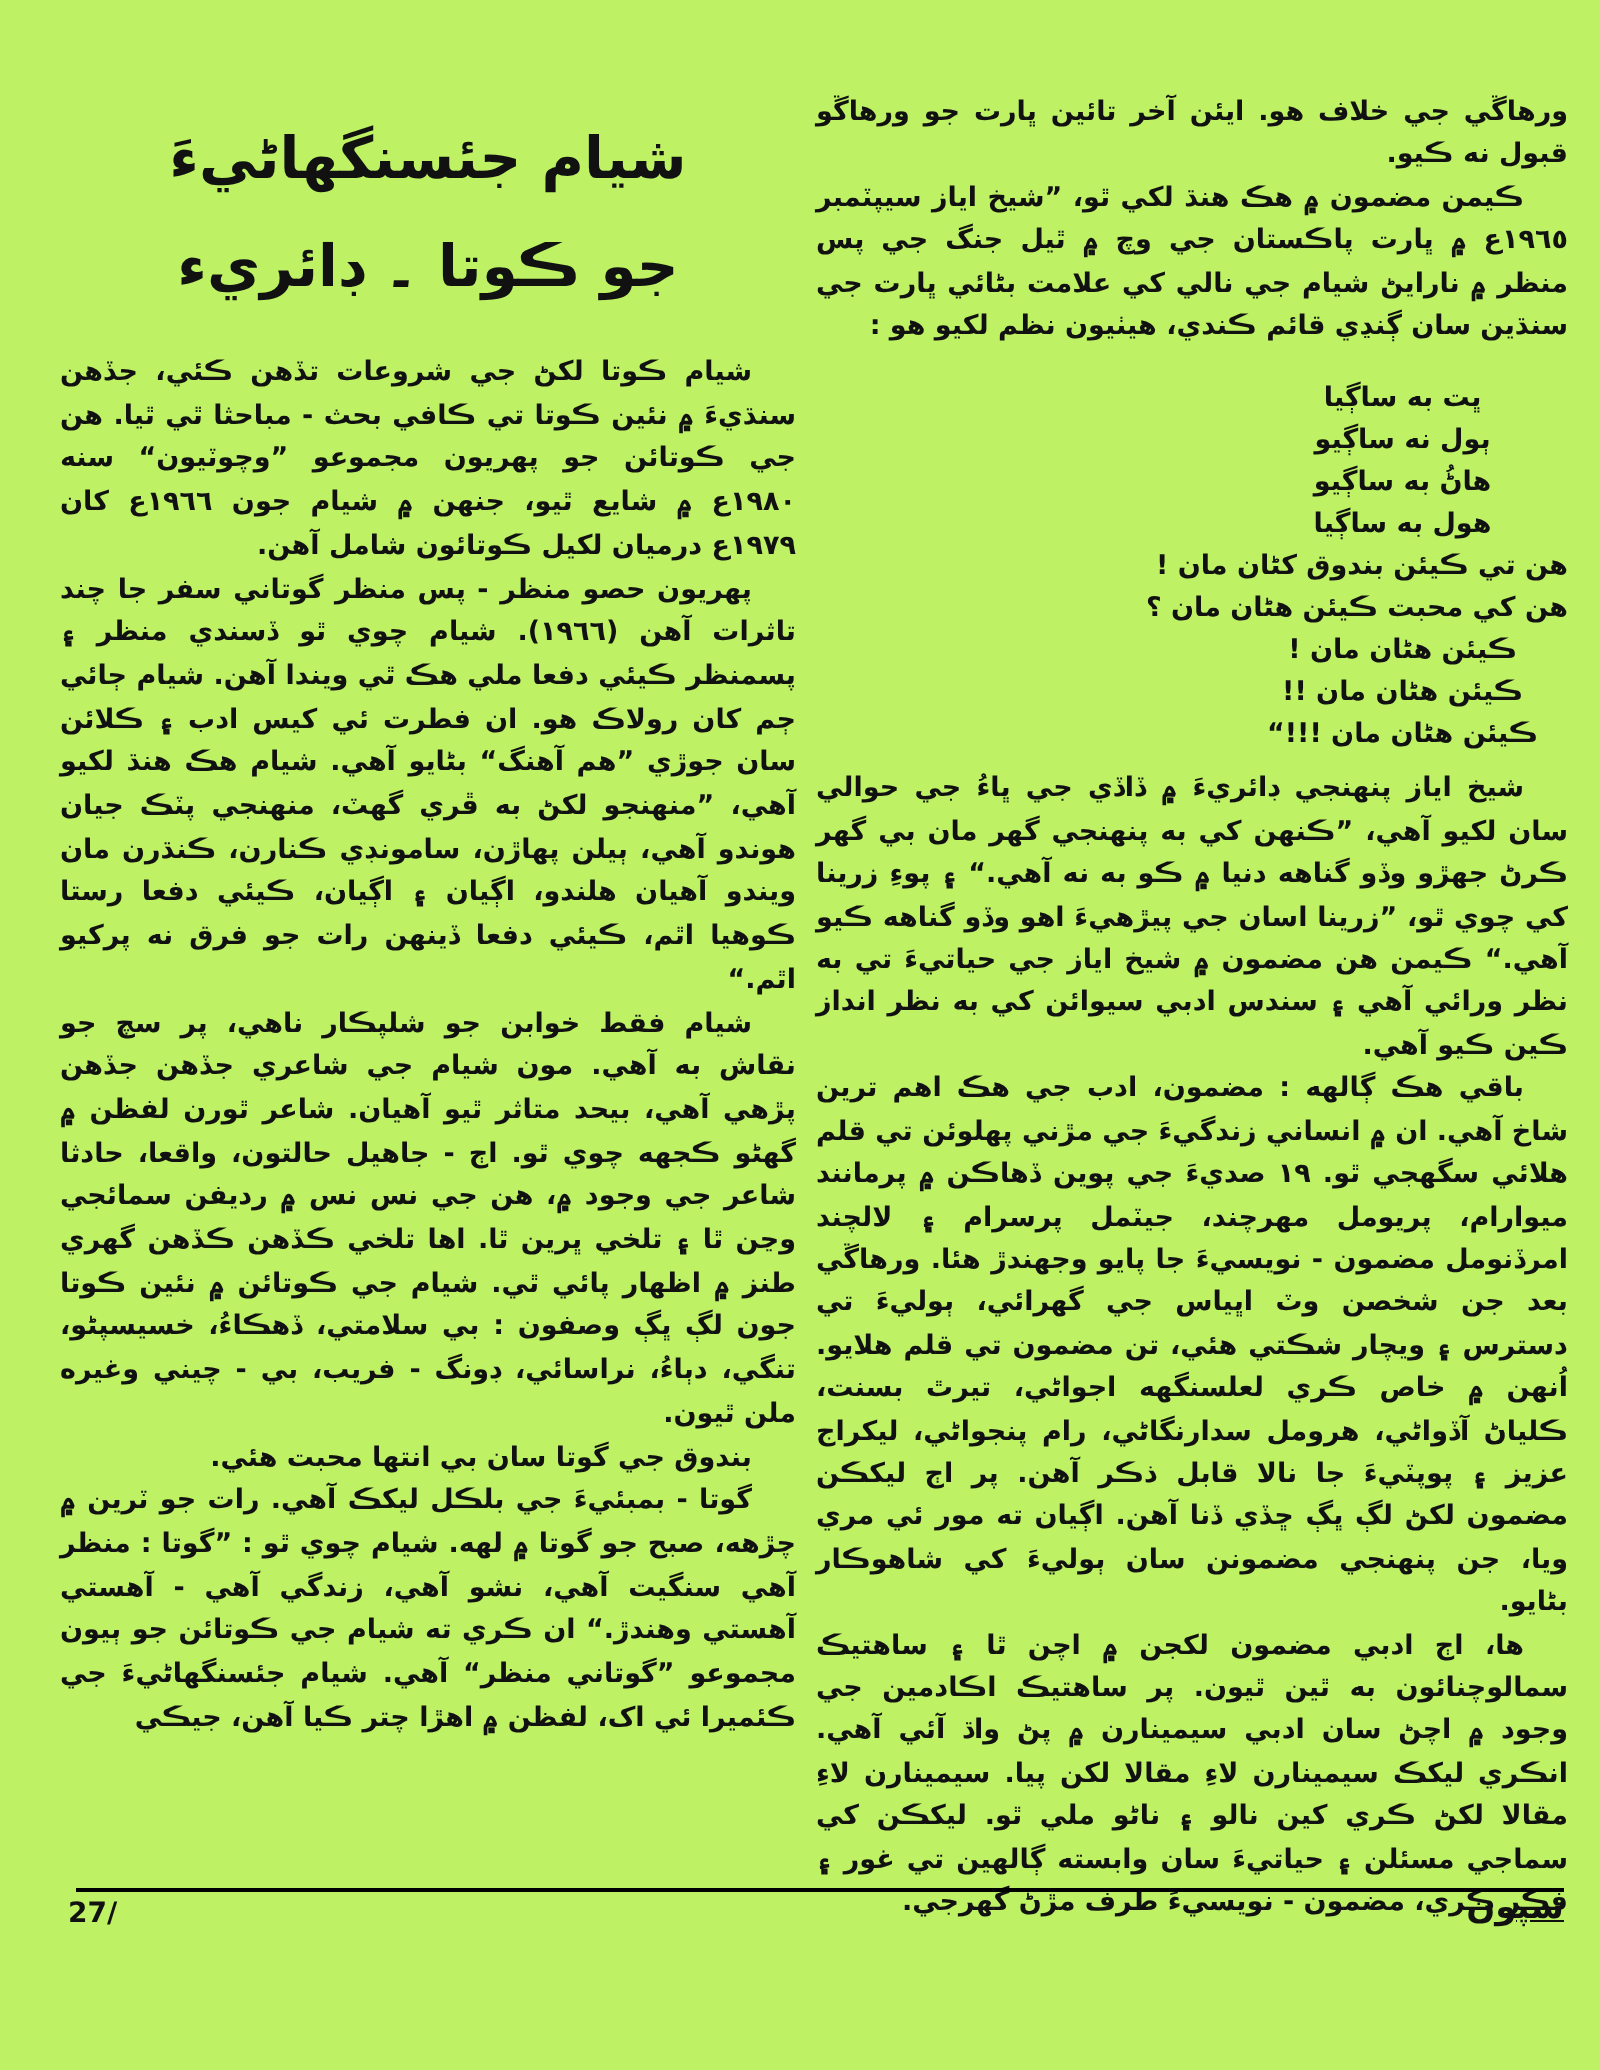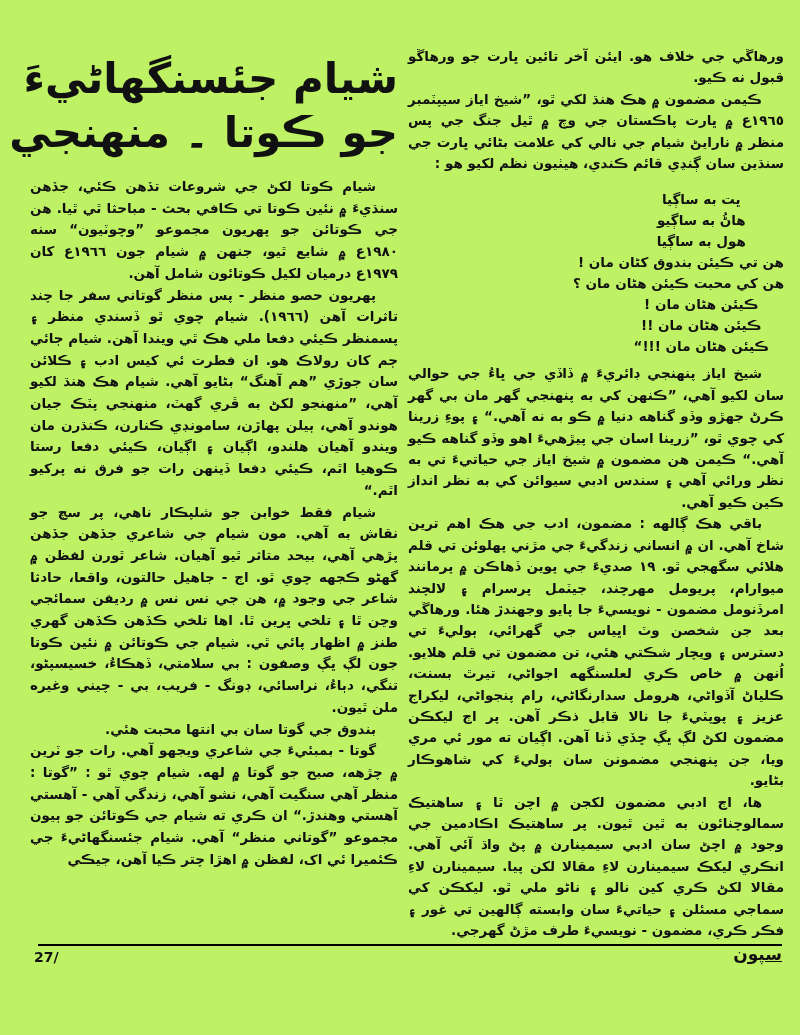--- a/index.html
+++ b/index.html
@@ -14,21 +14,21 @@
     direction:rtl;
   }
   
   .col{position:absolute;}
   .col-article{left:30px;top:52px;width:368px;}
   .col-cont{left:408px;top:46px;width:376px;}
 
   .title{
     margin:0 0 16px 0;
     text-align:center;
-    font-size:42px;
+    font-size:29px;
     line-height:54px;
     letter-spacing:-1px;
   }
   .title span{display:block;white-space:nowrap;}
 
   p.body{
     margin:0;
     font-size:13.5px;
     line-height:21.7px;
     text-align:justify;
@@ -73,44 +73,45 @@
 
 <div class="page">
 
   <section class="col col-cont">
     <p class="body no-indent">ورهاڱي جي خلاف هو. ايئن آخر تائين ڀارت جو ورهاڱو قبول نه ڪيو.</p>
     <p class="body">ڪيمن مضمون ۾ هڪ هنڌ لکي ٿو، ”شيخ اياز سيپٽمبر ١٩٦٥ع ۾ ڀارت پاڪستان جي وچ ۾ ٿيل جنگ جي پس منظر ۾ نارايڻ شيام جي نالي کي علامت بڻائي ڀارت جي سنڌين سان ڳنڍي قائم ڪندي، هيٺيون نظم لکيو هو :</p>
 
     <div class="poem">
       <div class="poem-side">
         <div>ڀت به ساڳيا</div>
+        <div>ٻول نه ساڳيو</div>
         <div>هاڻُ به ساڳيو</div>
         <div>هول به ساڳيا</div>
         <div>هن تي ڪيئن بندوق کڻان مان !</div>
         <div>هن کي محبت ڪيئن هڻان مان ؟</div>
         <div>ڪيئن هڻان مان !</div>
         <div>ڪيئن هڻان مان !!</div>
         <div>ڪيئن هڻان مان !!!“</div>
       </div>
     </div>
 
     <p class="body">شيخ اياز پنهنجي ڊائريءَ ۾ ڏاڏي جي ڀاءُ جي حوالي سان لکيو آهي، ”ڪنهن کي به پنهنجي گهر مان بي گهر ڪرڻ جهڙو وڏو گناهه دنيا ۾ ڪو به نه آهي.“ ۽ پوءِ زرينا کي چوي ٿو، ”زرينا اسان جي پيڙهيءَ اهو وڏو گناهه ڪيو آهي.“ ڪيمن هن مضمون ۾ شيخ اياز جي حياتيءَ تي به نظر ورائي آهي ۽ سندس ادبي سيوائن کي به نظر انداز ڪين ڪيو آهي.</p>
     <p class="body">باقي هڪ ڳالهه : مضمون، ادب جي هڪ اهم ترين شاخ آهي. ان ۾ انساني زندگيءَ جي مڙني پهلوئن تي قلم هلائي سگهجي ٿو. ١٩ صديءَ جي پوين ڏهاڪن ۾ پرمانند ميوارام، پريومل مهرچند، جيٽمل پرسرام ۽ لالچند امرڏنومل مضمون - نويسيءَ جا پايو وجهندڙ هئا. ورهاڱي بعد جن شخصن وٽ اڀياس جي گهرائي، ٻوليءَ تي دسترس ۽ ويچار شڪتي هئي، تن مضمون تي قلم هلايو. اُنهن ۾ خاص ڪري لعلسنگهه اجواڻي، تيرٿ بسنت، ڪلياڻ آڏواڻي، هرومل سدارنگاڻي، رام پنجواڻي، ليکراج عزيز ۽ پوپٽيءَ جا نالا قابل ذڪر آهن. پر اڄ ليکڪن مضمون لکڻ لڳ ڀڳ ڇڏي ڏنا آهن. اڳيان ته مور ئي مري ويا، جن پنهنجي مضمونن سان ٻوليءَ کي شاهوڪار بڻايو.</p>
     <p class="body">ها، اڄ ادبي مضمون لکجن ۾ اچن ٿا ۽ ساهتيڪ سمالوچنائون به ٿين ٿيون. پر ساهتيڪ اڪادمين جي وجود ۾ اچڻ سان ادبي سيمينارن ۾ پڻ واڌ آئي آهي. انڪري ليکڪ سيمينارن لاءِ مقالا لکن پيا. سيمينارن لاءِ مقالا لکڻ ڪري کين نالو ۽ ناڻو ملي ٿو. ليکڪن کي سماجي مسئلن ۽ حياتيءَ سان وابسته ڳالهين تي غور ۽ فڪر ڪري، مضمون - نويسيءَ طرف مڙڻ گهرجي.</p>
   </section>
 
   <section class="col col-article">
     <h1 class="title">
       <span>شيام جئسنگهاڻيءَ</span>
-      <span>جو ڪوتا ۔ منهنجي</span>
+      <span>جو ڪوتا ۔ ڊائريء</span>
     </h1>
     <p class="body">شيام ڪوتا لکڻ جي شروعات تڏهن ڪئي، جڏهن سنڌيءَ ۾ نئين ڪوتا تي ڪافي بحث - مباحثا ٿي ٿيا. هن جي ڪوتائن جو پهريون مجموعو ”وچوٽيون“ سنه ١٩٨٠ع ۾ شايع ٿيو، جنهن ۾ شيام جون ١٩٦٦ع کان ١٩٧٩ع درميان لکيل ڪوتائون شامل آهن.</p>
     <p class="body">پهريون حصو منظر - پس منظر گوتاني سفر جا چند تاثرات آهن (١٩٦٦). شيام چوي ٿو ڏسندي منظر ۽ پسمنظر ڪيئي دفعا ملي هڪ ٿي ويندا آهن. شيام ڄائي ڄم کان رولاڪ هو. ان فطرت ئي کيس ادب ۽ ڪلائن سان جوڙي ”هم آهنگ“ بڻايو آهي. شيام هڪ هنڌ لکيو آهي، ”منهنجو لکڻ به ڦري گهٽ، منهنجي پٽڪ جيان هوندو آهي، ٻيلن پهاڙن، سامونڊي ڪنارن، ڪنڌرن مان ويندو آهيان هلندو، اڳيان ۽ اڳيان، ڪيئي دفعا رستا ڪوهيا اٿم، ڪيئي دفعا ڏينهن رات جو فرق نه پرکيو اٿم.“</p>
     <p class="body">شيام فقط خوابن جو شلپڪار ناهي، پر سچ جو نقاش به آهي. مون شيام جي شاعري جڏهن جڏهن پڙهي آهي، بيحد متاثر ٿيو آهيان. شاعر ٿورن لفظن ۾ گهڻو ڪجهه چوي ٿو. اڄ - جاهيل حالتون، واقعا، حادثا شاعر جي وجود ۾، هن جي نس نس ۾ رديفن سمائجي وڃن ٿا ۽ تلخي ڀرين ٿا. اها تلخي ڪڏهن ڪڏهن گهري طنز ۾ اظهار پائي ٿي. شيام جي ڪوتائن ۾ نئين ڪوتا جون لڳ ڀڳ وصفون : بي سلامتي، ڏهڪاءُ، خسيسپڻو، تنگي، دٻاءُ، نراسائي، ڊونگ - فريب، بي - چيني وغيره ملن ٿيون.</p>
     <p class="body standalone">بندوق جي گوتا سان بي انتها محبت هئي.</p>
-    <p class="body">گوتا - بمبئيءَ جي شاعري ويجهو آهي. رات جو ٽرين ۾ چڙهه، صبح جو گوتا ۾ لهه. شيام چوي ٿو : ”گوتا : منظر آهي سنگيت آهي، نشو آهي، زندگي آهي - آهستي آهستي وهندڙ.“ ان ڪري ته شيام جي ڪوتائن جو ٻيون مجموعو ”گوتاني منظر“ آهي. شيام جئسنگهاڻيءَ جي ڪئميرا ئي اک، لفظن ۾ اهڙا چتر ڪيا آهن، جيڪي</p>
+    <p class="body">گوتا - بمبئيءَ جي بلڪل ليکڪ آهي. رات جو ٽرين ۾ چڙهه، صبح جو گوتا ۾ لهه. شيام چوي ٿو : ”گوتا : منظر آهي سنگيت آهي، نشو آهي، زندگي آهي - آهستي آهستي وهندڙ.“ ان ڪري ته شيام جي ڪوتائن جو ٻيون مجموعو ”گوتاني منظر“ آهي. شيام جئسنگهاڻيءَ جي ڪئميرا ئي اک، لفظن ۾ اهڙا چتر ڪيا آهن، جيڪي</p>
   </section>
 
   <div class="footer-rule"></div>
   <div class="page-number">27/</div>
   <div class="magazine-name">سپون</div>
 
 </div>
 
 </body></html>

